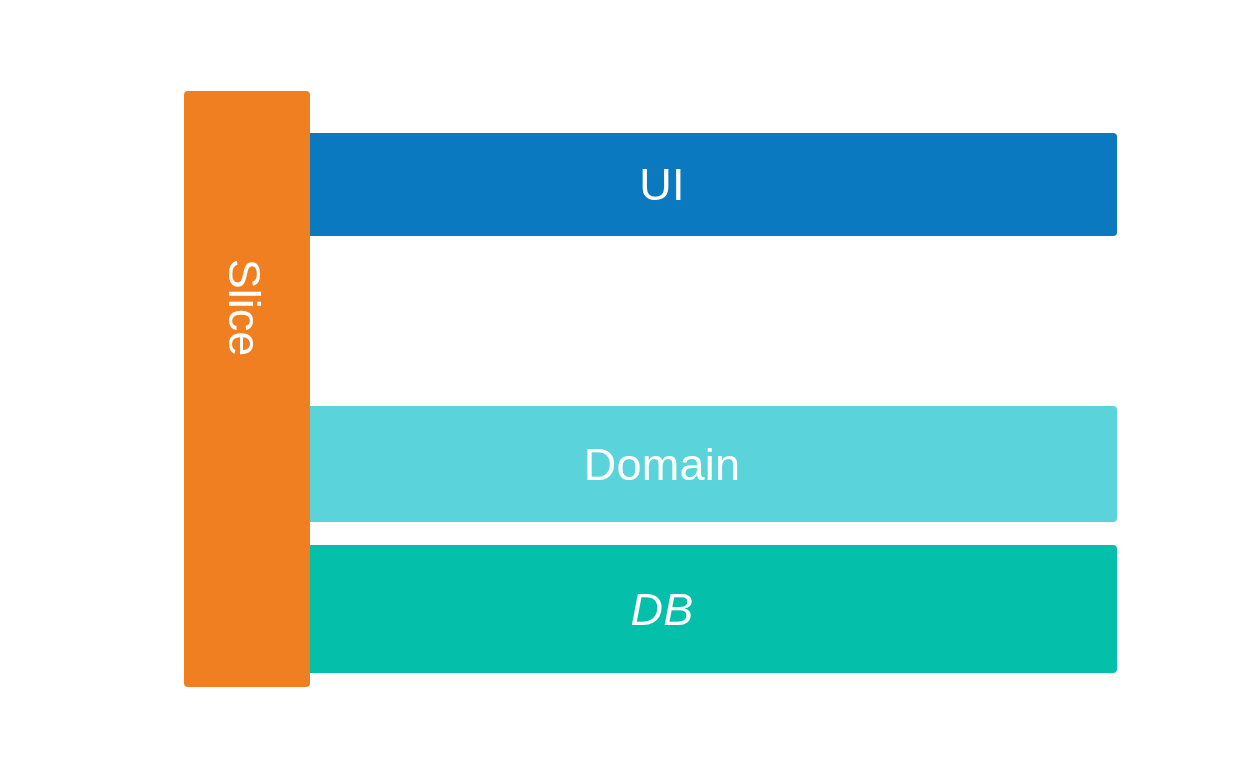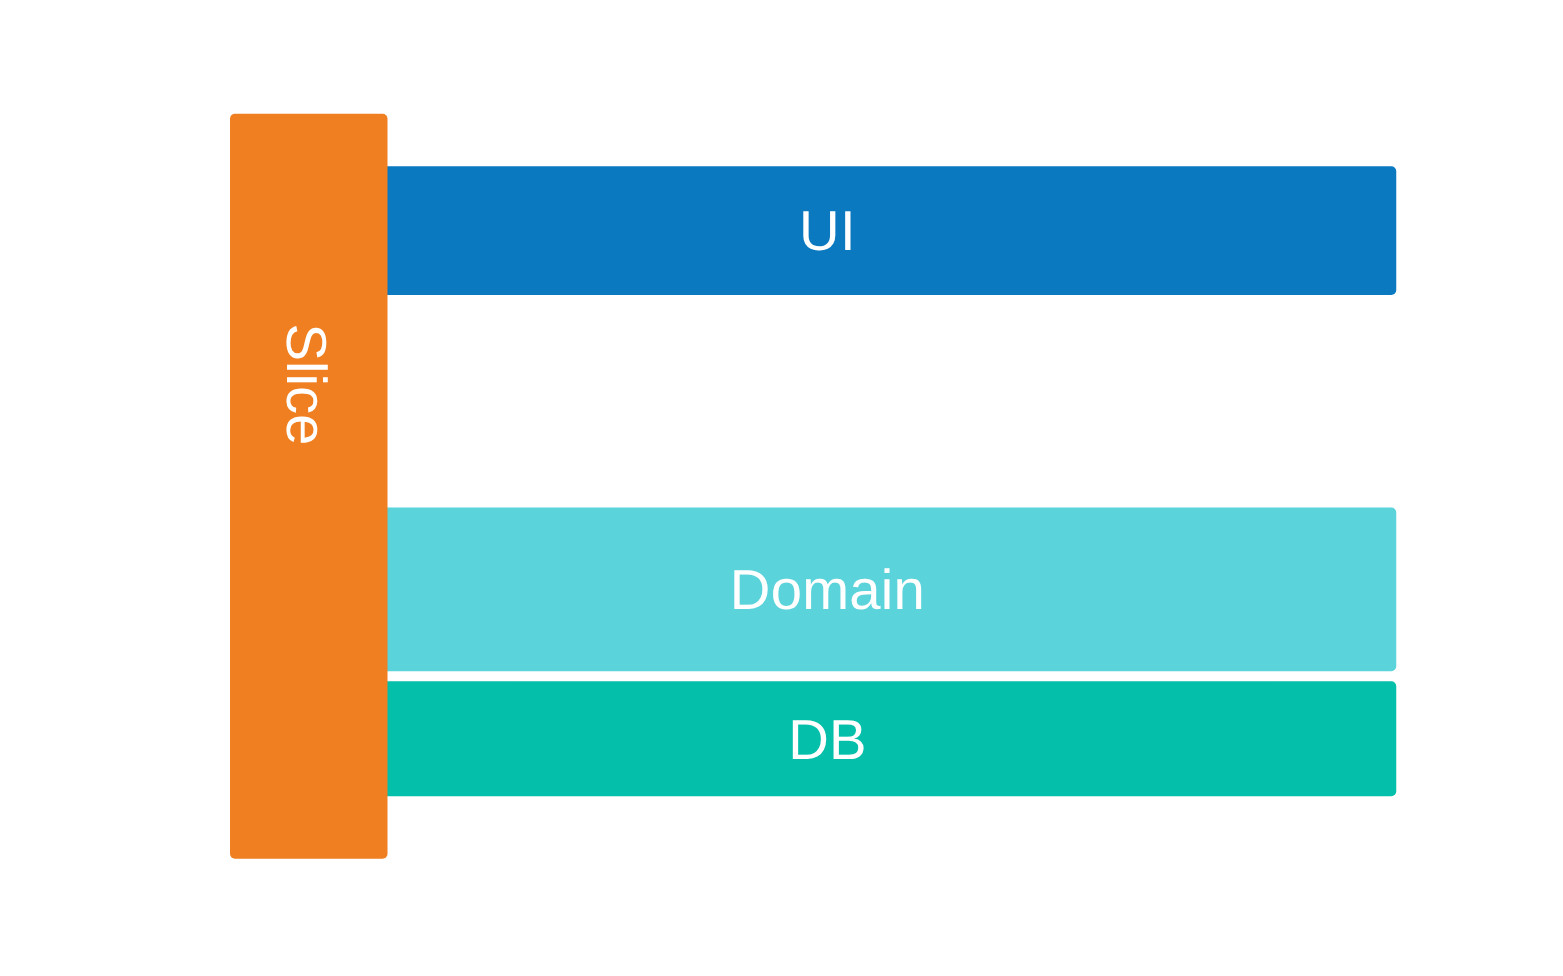--- a/index.html
+++ b/index.html
@@ -41,22 +41,22 @@
     font-weight: 400;
     line-height: 1;
     letter-spacing: 0.2px;
     white-space: nowrap;
     
     transform: translateX(-1px);
   }
 
   #layer-ui          { top: 133px; height: 103px; background: #0a79c0; }
   #layer-application { top: 270px; height: 103px; background: #7bc5f2; }
-  #layer-domain      { top: 406px; height: 131px; background: #5bd3da; }
-  #layer-db          { top: 545px; height: 92px; background: #04bfa9; }
+  #layer-domain      { top: 406px; height: 116px; background: #5bd3da; }
+  #layer-db          { top: 545px; height: 128px; background: #04bfa9; font-style: italic; }
 
   
   #slice-bar {
     position: absolute;
     left: 184px;
     top: 91px;
     width: 126px;
     height: 596px;
     background: #ef7f20;
     border-radius: 4px;

